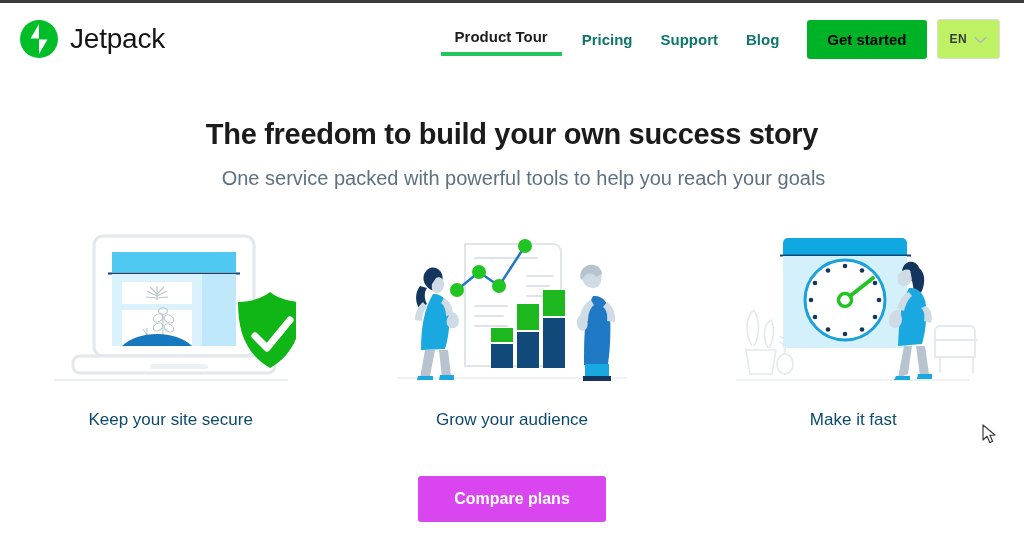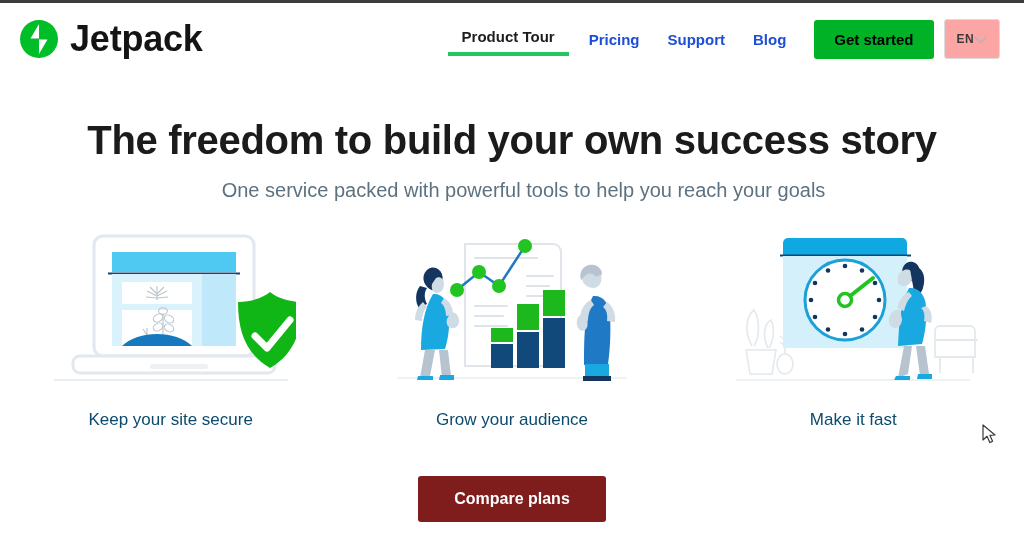--- a/index.html
+++ b/index.html
@@ -22,75 +22,75 @@
     position: absolute; top: 3px; left: 0; width: 1024px; height: 72px;
     display: flex; align-items: center; background: #fff;
   }
   .brand { display: flex; align-items: center; margin-left: 20px; }
   .brand-mark {
     width: 38px; height: 38px; border-radius: 50%;
     background: #00be28; position: relative; flex: 0 0 auto;
   }
   .brand-mark svg { position: absolute; top: 0; left: 0; }
   .brand-name {
-    margin-left: 12px; font-size: 36px; font-weight: bold;
+    margin-left: 12px; font-size: 28px; font-weight: normal;
     color: #141414; letter-spacing: -0.2px;
   }
 
   .nav {
     margin-left: auto; display: flex; align-items: center; gap: 0px;
     margin-right: 24px;
   }
   .nav-link {
-    font-size: 15px; font-weight: bold; color: #1d4ed8;
+    font-size: 15px; font-weight: bold; color: #0f766e;
     text-decoration: none; padding: 6px 14px; white-space: nowrap;
     cursor: pointer;
   }
   .nav-link.active {
     color: #1d1d1d; border-bottom: 4px solid #22c55e;
     padding-bottom: 7px; margin-right: 6px; margin-left: 4px;
   }
   .btn-green {
     background: #00b226; color: #000000; font-size: 15px; font-weight: bold;
     border: none; border-radius: 3px; padding: 11px 20px; margin-left: 14px;
     cursor: pointer; white-space: nowrap;
   }
   .lang-select {
-    display: flex; align-items: center; 
+    display: flex; align-items: center; gap: 7px;
     border: 1px solid #dcdcdc; border-radius: 3px;
-    padding: 10px 12px; margin-left: 10px; background: #fca5a5;
+    padding: 10px 12px; margin-left: 10px; background: #bef264;
     cursor: pointer;
   }
   .lang-label { font-size: 12px; font-weight: bold; color: #3a3a3a; letter-spacing: .4px; }
   .chev { display: block; }
 
   
   .hero { position: absolute; top: 118px; left: 0; width: 1024px; text-align: center; }
   .hero-title {
-    font-size: 40px; font-weight: bold; color: #1b1b1b; letter-spacing: -0.3px;
+    font-size: 29px; font-weight: bold; color: #1b1b1b; letter-spacing: -0.3px;
   }
   .hero-sub {
     margin-top: 16px; font-size: 20px; color: #5d7280; font-weight: normal; padding-left: 23px;
   }
 
   
   .features {
     position: absolute; top: 228px; left: 0; width: 1024px;
     display: flex; justify-content: space-around; align-items: flex-start;
   }
   .feature { width: 310px; text-align: center; }
   .feature-art { height: 160px; display: flex; align-items: flex-end; justify-content: center; }
   .feature-label {
     margin-top: 22px; font-size: 17px; color: #0c4a6e;
   }
 
   
   .compare-wrap { position: absolute; top: 476px; left: 0; width: 1024px; text-align: center; }
   .btn-blue {
-    background: #7f1d1d; color: #fff; font-size: 16px; font-weight: bold;
+    background: #d946ef; color: #fff; font-size: 16px; font-weight: bold;
     border: none; border-radius: 3px; padding: 14px 36px; cursor: pointer;
   }
 
   
   .cursor { position: absolute; left: 982px; top: 424px; }
 </style>
 </head>
 <body>
 
 <div id="page">

